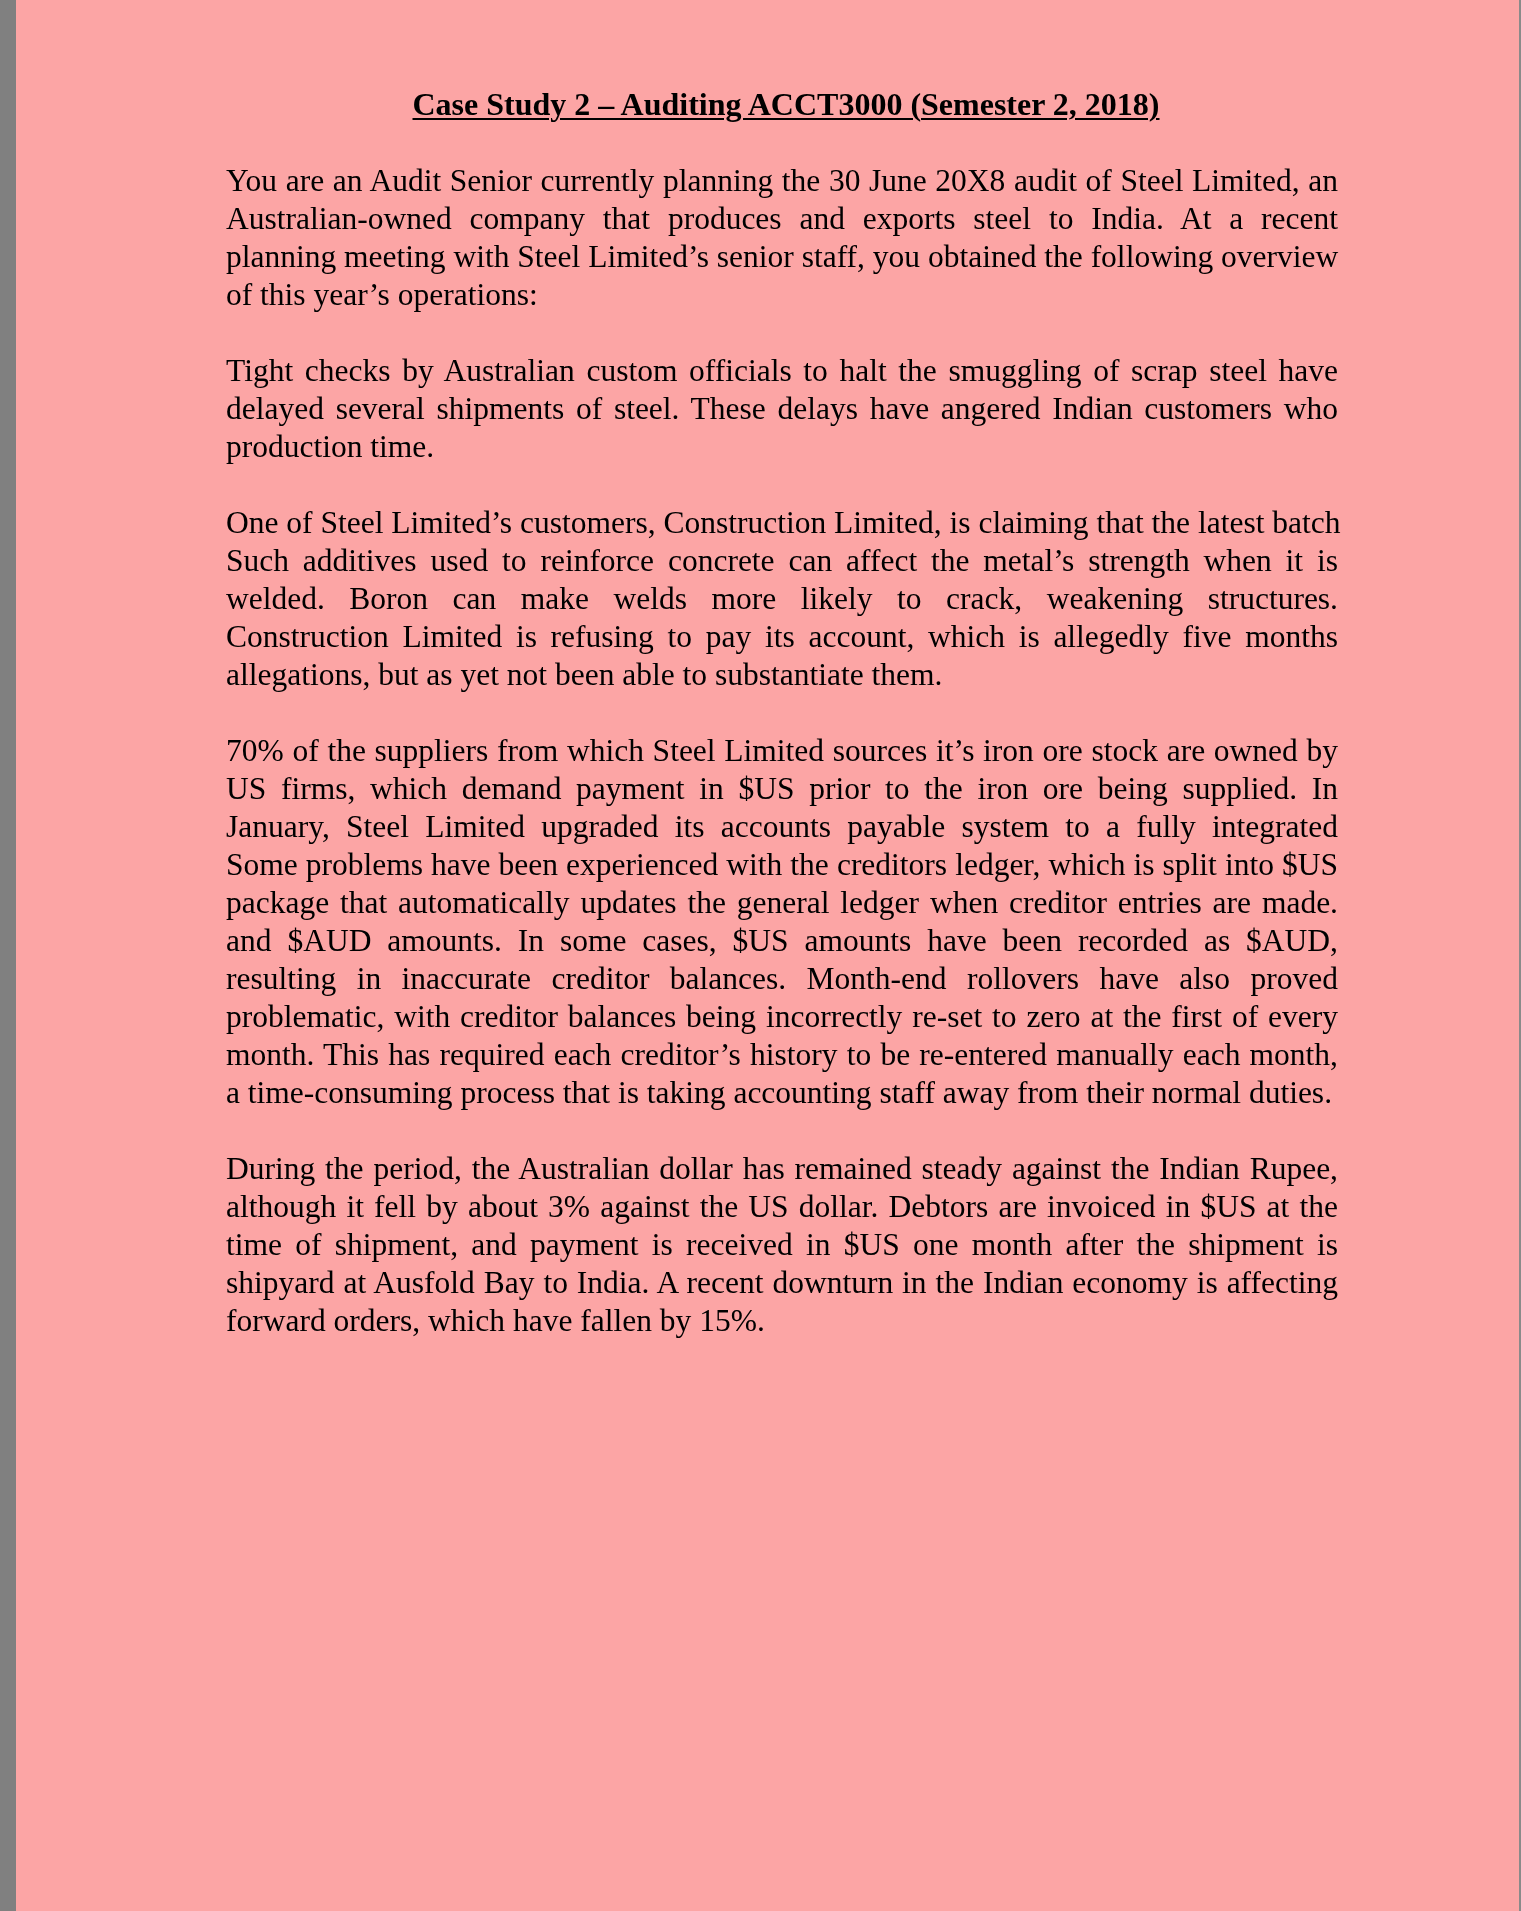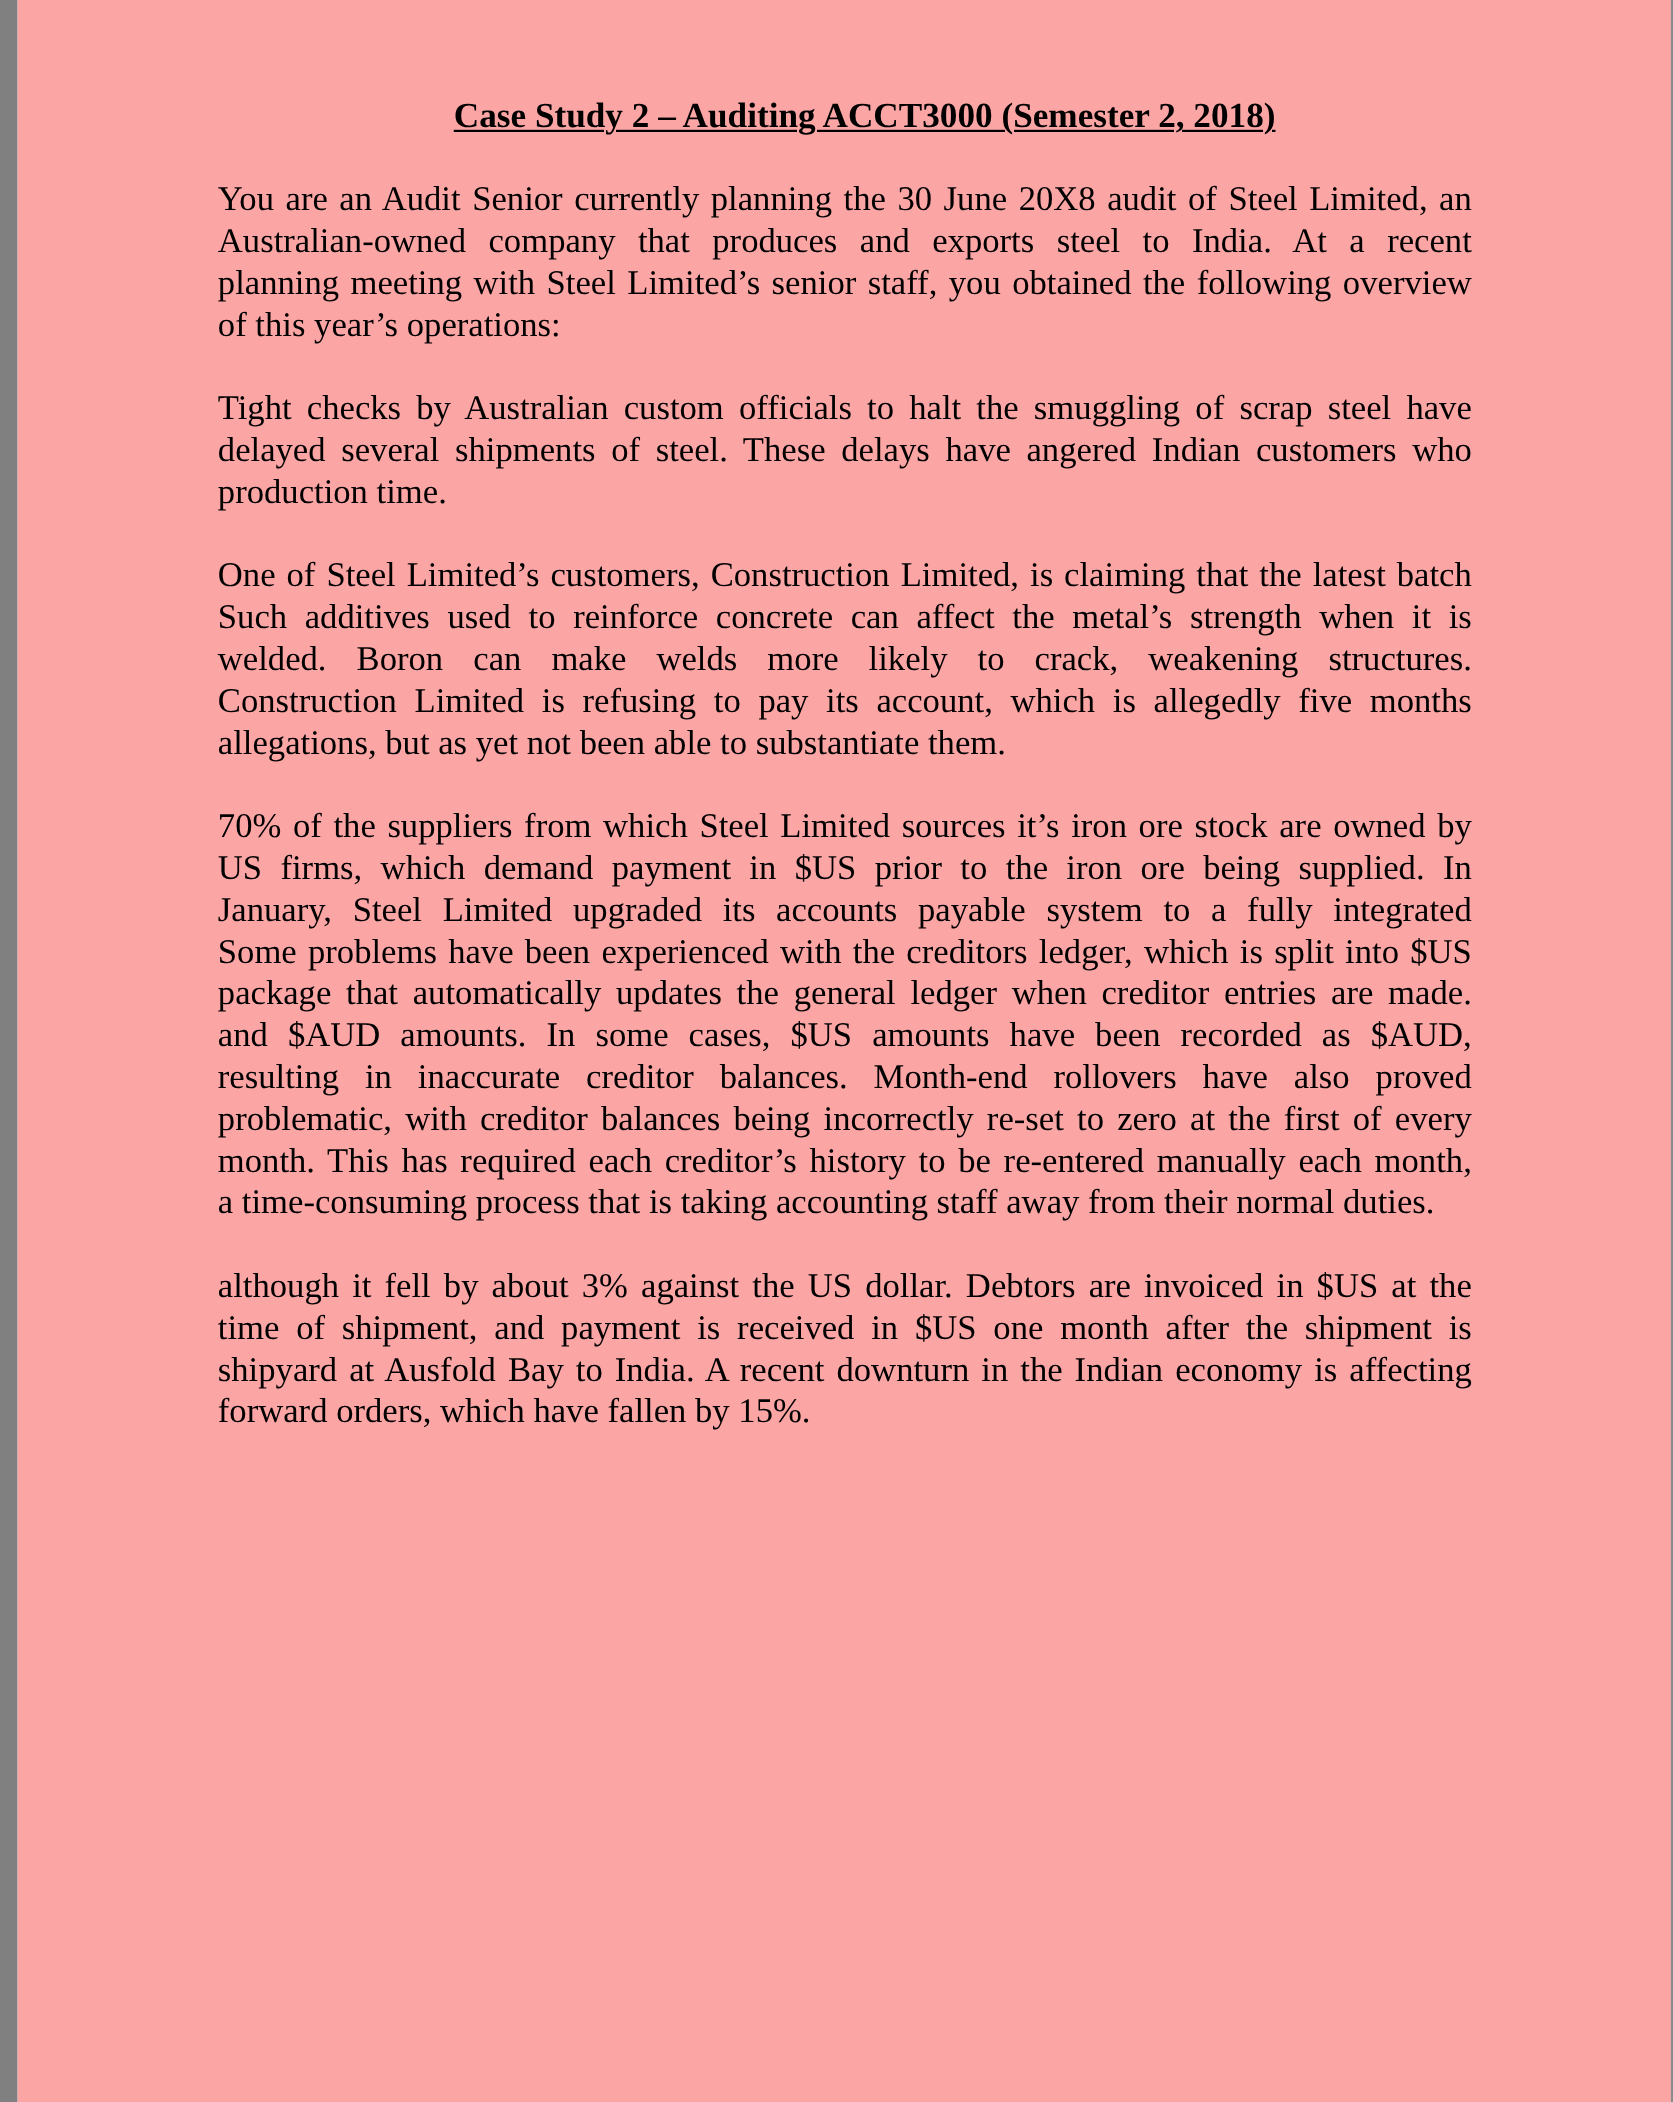--- a/index.html
+++ b/index.html
@@ -30,20 +30,21 @@
   }
   .body {
     position: absolute; left: 182px; top: 162px; width: 1140px;
     font-size: 31.5px; line-height: 38px;
   }
   .para { margin: 0 0 38px 0; }
   .line {
     display: block; white-space: nowrap;
     text-align: justify; text-align-last: justify;
     height: 38px;
+    margin-left: 28px;
   }
   .line.last { text-align: right; text-align-last: left; }
 </style>
 </head>
 <body>
 
 <div class="left-strip"></div>
 <div class="page">
   <div class="title">Case Study 2 – Auditing ACCT3000 (Semester 2, 2018)</div>
   <div class="body">
@@ -71,20 +72,21 @@
       <span class="line">January, Steel Limited upgraded its accounts payable system to a fully integrated</span>
       <span class="line">Some problems have been experienced with the creditors ledger, which is split into $US</span>
       <span class="line">package that automatically updates the general ledger when creditor entries are made.</span>
       <span class="line">and $AUD amounts. In some cases, $US amounts have been recorded as $AUD,</span>
       <span class="line">resulting in inaccurate creditor balances. Month-end rollovers have also proved</span>
       <span class="line">problematic, with creditor balances being incorrectly re-set to zero at the first of every</span>
       <span class="line">month. This has required each creditor’s history to be re-entered manually each month,</span>
       <span class="line last">a time-consuming process that is taking accounting staff away from their normal duties.</span>
     </p>
     <p class="para">
+      <span class="line">During the period, the Australian dollar has remained steady against the Indian Rupee,</span>
       <span class="line">although it fell by about 3% against the US dollar. Debtors are invoiced in $US at the</span>
       <span class="line">time of shipment, and payment is received in $US one month after the shipment is</span>
       <span class="line">shipyard at Ausfold Bay to India. A recent downturn in the Indian economy is affecting</span>
       <span class="line last">forward orders, which have fallen by 15%.</span>
     </p>
   </div>
 </div>
 <div class="right-border"></div>
 
 </body></html>

